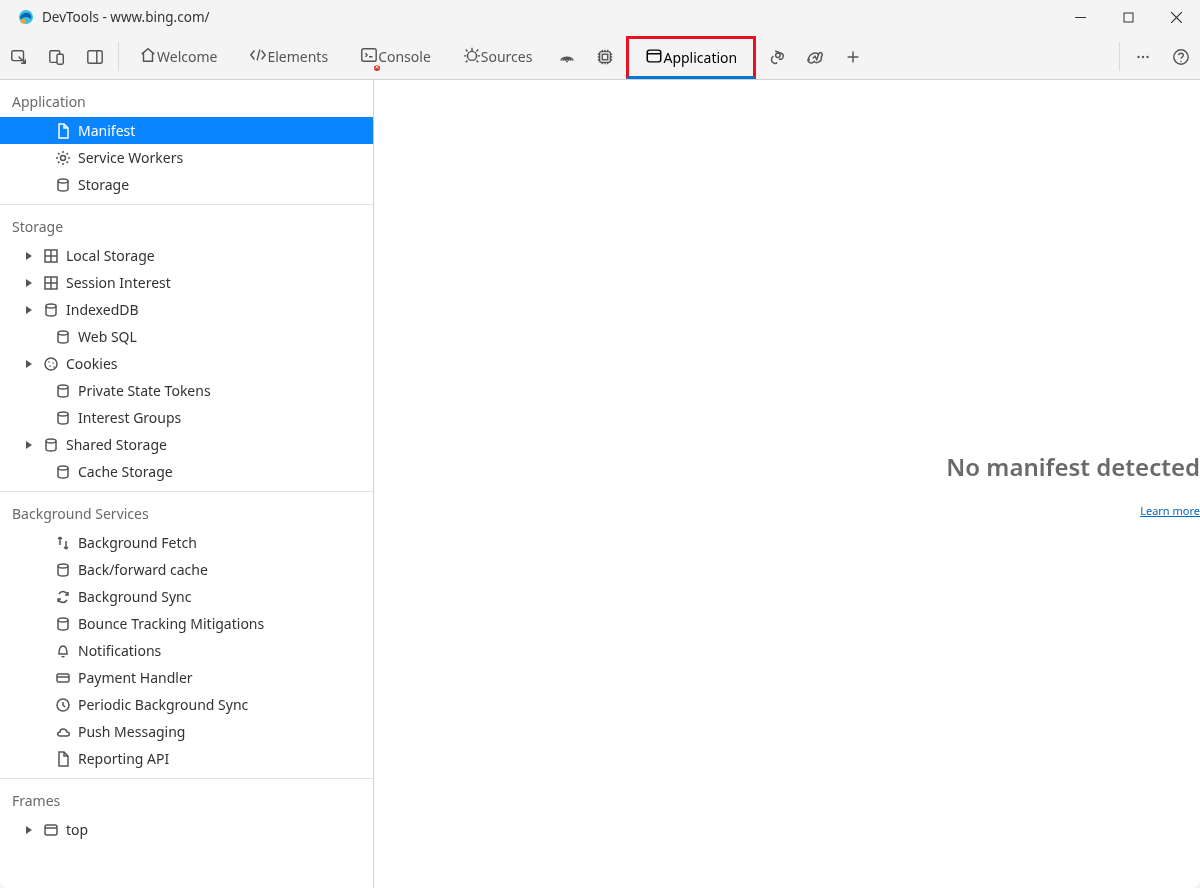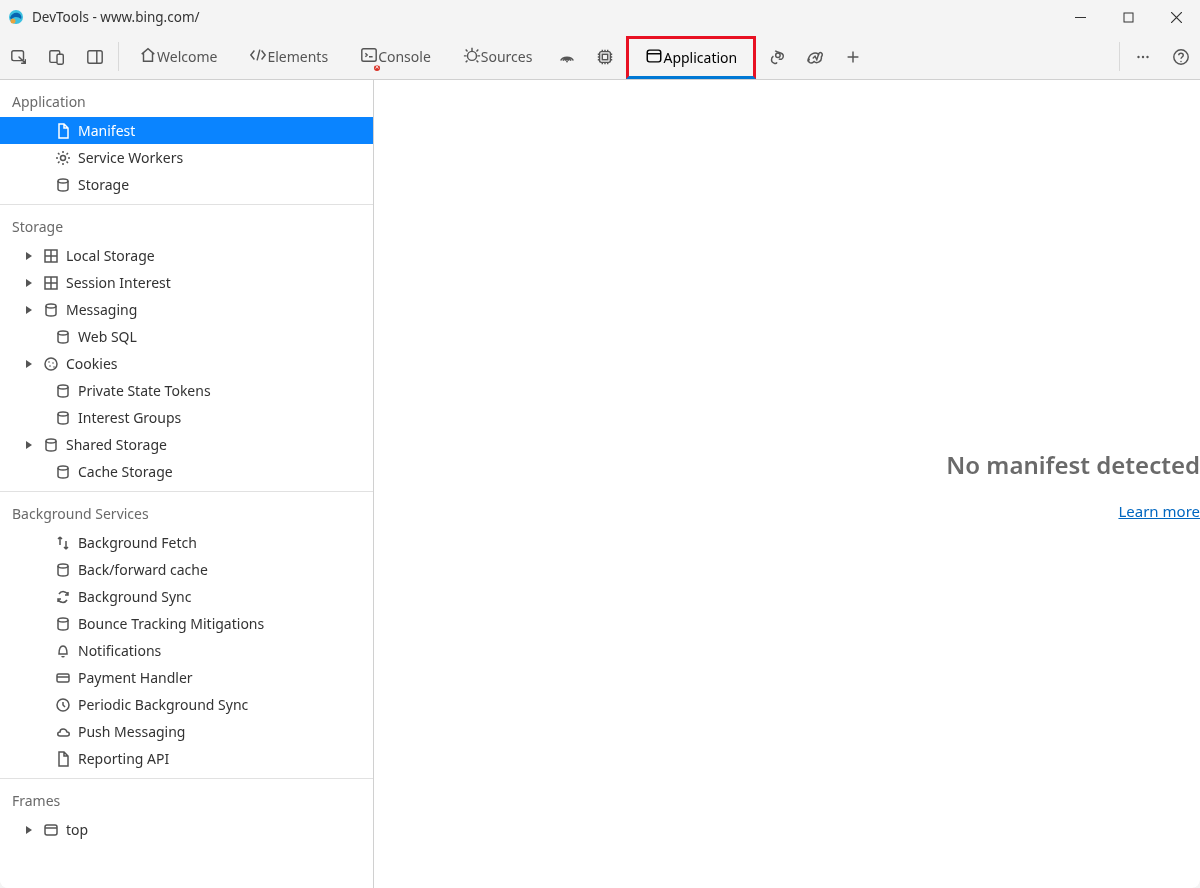--- a/index.html
+++ b/index.html
@@ -12,21 +12,21 @@
     flex-direction: column;
     overflow: hidden;
     border-radius: 8px;
   }
 
   
   .titlebar {
     height: 34px;
     display: flex;
     align-items: center;
-    padding: 0 0 0 8px;
+    padding: 0 0 0 18px;
     font-size: 13.5px;
     color: #333;
   }
   .titlebar .favicon {
     width: 16px; height: 16px;
     margin-right: 8px;
     display: flex; align-items: center; justify-content: center;
   }
   .titlebar .favicon svg { width: 16px; height: 16px; }
   .titlebar .title { flex: 0 0 auto; }
@@ -154,21 +154,21 @@
   }
   .empty-title {
     font-size: 24px;
     font-weight: 600;
     color: #6a6a6a;
     margin-bottom: 20px;
   }
   .learn-more {
     color: #0067c0;
     text-decoration: underline;
-    font-size: 15px;
+    font-size: 11px;
   }
 </style>
 </head>
 <body>
 
 <div class="titlebar">
   <span class="favicon">
     <svg viewBox="0 0 16 16">
       <circle cx="8" cy="8" r="7" fill="#3cc0e0"></circle>
       <path d="M2 9 C3 5 7 3 10 4 C13 5 14 8 13 10 C11 8 7 7 5 9 C3 11 2 9 2 9" fill="#0864b0"></path>
@@ -388,21 +388,21 @@
               <svg viewBox="0 0 8 8">
                 <path d="M1 0 L7 4 L1 8 Z"></path>
               </svg>
             </span>
           <span class="ico">
               <svg viewBox="0 0 16 16">
                 <ellipse cx="8" cy="4" rx="5" ry="2"></ellipse>
                 <path d="M3 4 V12 C3 13.1 5.2 14 8 14 C10.8 14 13 13.1 13 12 V4"></path>
               </svg>
             </span>
-          <span class="lbl">Messaging</span>
+          <span class="lbl">IndexedDB</span>
         </div>
         <div class="side-item indent2 no-tri">
           <span class="tri"></span>
           <span class="ico">
               <svg viewBox="0 0 16 16">
                 <ellipse cx="8" cy="4" rx="5" ry="2"></ellipse>
                 <path d="M3 4 V12 C3 13.1 5.2 14 8 14 C10.8 14 13 13.1 13 12 V4"></path>
               </svg>
             </span>
           <span class="lbl">Web SQL</span>

